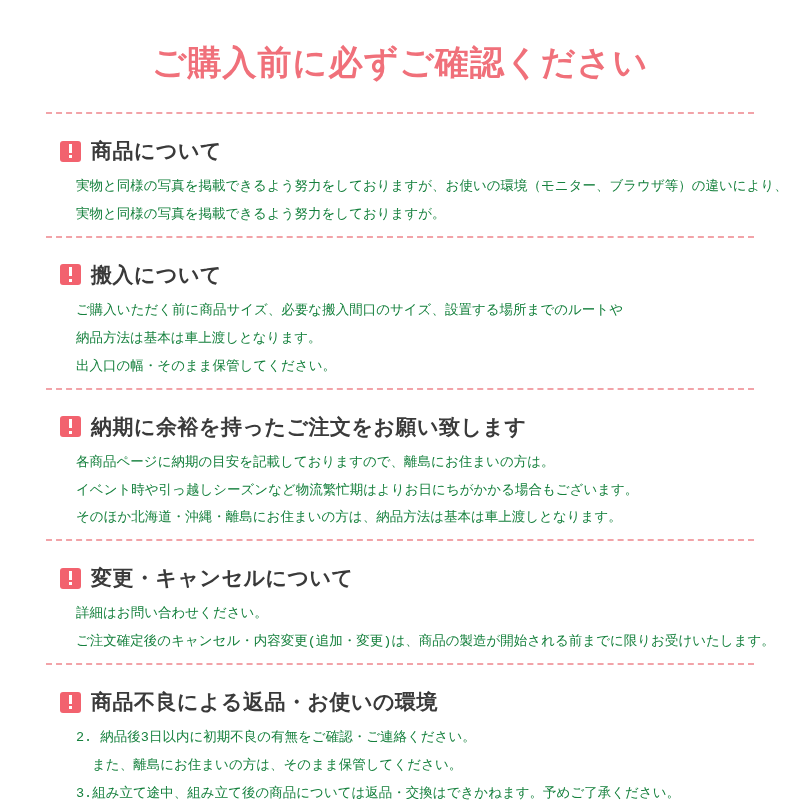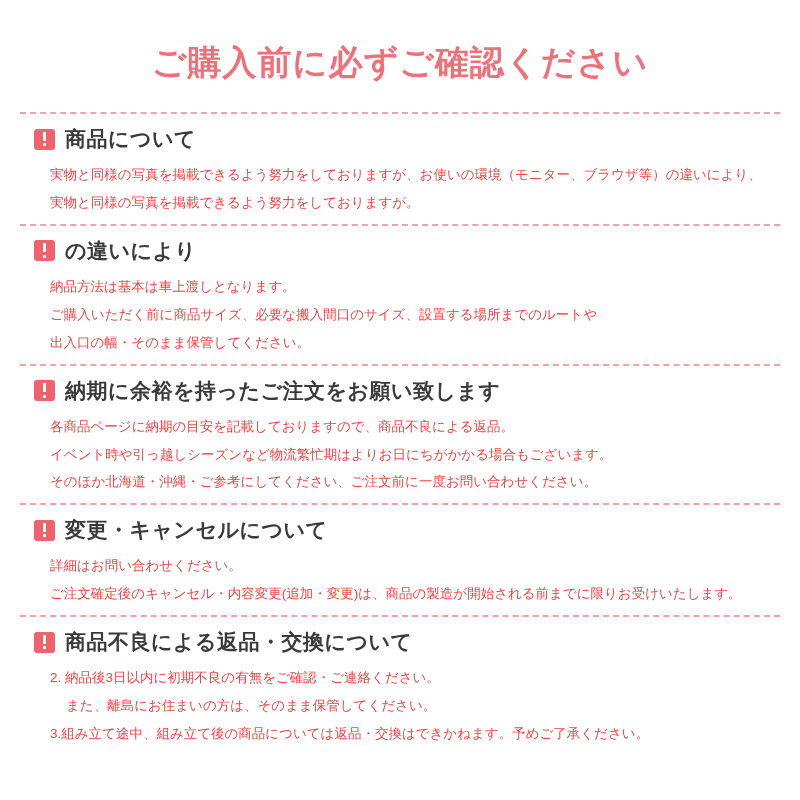--- a/index.html
+++ b/index.html
@@ -12,21 +12,21 @@
     background: #ffffff;
     font-family: "Liberation Sans", "DejaVu Sans", sans-serif;
     color: #333333;
     overflow: hidden;
   }
   .page {
     position: relative;
     width: 800px;
     height: 800px;
     box-sizing: border-box;
-    padding: 0 20px;
+    padding: 0 46px;
   }
   .main-title {
     text-align: center;
     color: #f0707a;
     font-size: 34px;
     font-weight: bold;
     letter-spacing: 1px;
     padding-top: 40px;
     padding-bottom: 26px;
     white-space: nowrap;
@@ -37,21 +37,21 @@
     margin: 0;
     height: 0;
   }
   .section {
     padding: 11px 0 10px 0;
   }
   .sec-head {
     display: flex;
     align-items: center;
     gap: 10px;
-    margin: 0 0 12px 14px;
+    margin: 12px 0 12px 14px;
   }
   .excl-icon {
     flex: 0 0 auto;
     width: 21px;
     height: 21px;
     background: #f2626e;
     border-radius: 3px;
     position: relative;
   }
   .excl-icon::before {
@@ -81,22 +81,23 @@
     letter-spacing: 0.5px;
     white-space: nowrap;
   }
   .sec-body {
     margin-left: 30px;
   }
   .sec-body p {
     margin: 0 0 7px 0;
     font-size: 13.5px;
     line-height: 1.55;
-    color: #ef4444;
+    color: #15803d;
     white-space: nowrap;
+    font-family: Liberation Mono, monospace;
   }
   .sec-body p.indent {
     padding-left: 16px;
   }
   .sec-body p:last-child {
     margin-bottom: 0;
   }
 </style>
 </head>
 <body>
@@ -116,40 +117,40 @@
       <p>実物と同様の写真を掲載できるよう努力をしておりますが、お使いの環境（モニター、ブラウザ等）の違いにより、</p>
       <p>実物と同様の写真を掲載できるよう努力をしておりますが。</p>
     </div>
   </div>
 
   <hr class="divider">
 
   <div class="section">
     <div class="sec-head">
       <span class="excl-icon"></span>
-      <span class="sec-title">の違いにより</span>
+      <span class="sec-title">搬入について</span>
     </div>
     <div class="sec-body">
+      <p>ご購入いただく前に商品サイズ、必要な搬入間口のサイズ、設置する場所までのルートや</p>
       <p>納品方法は基本は車上渡しとなります。</p>
-      <p>ご購入いただく前に商品サイズ、必要な搬入間口のサイズ、設置する場所までのルートや</p>
       <p>出入口の幅・そのまま保管してください。</p>
     </div>
   </div>
 
   <hr class="divider">
 
   <div class="section">
     <div class="sec-head">
       <span class="excl-icon"></span>
       <span class="sec-title">納期に余裕を持ったご注文をお願い致します</span>
     </div>
     <div class="sec-body">
-      <p>各商品ページに納期の目安を記載しておりますので、商品不良による返品。</p>
+      <p>各商品ページに納期の目安を記載しておりますので、離島にお住まいの方は。</p>
       <p>イベント時や引っ越しシーズンなど物流繁忙期はよりお日にちがかかる場合もございます。</p>
-      <p>そのほか北海道・沖縄・ご参考にしてください、ご注文前に一度お問い合わせください。</p>
+      <p>そのほか北海道・沖縄・離島にお住まいの方は、納品方法は基本は車上渡しとなります。</p>
     </div>
   </div>
 
   <hr class="divider">
 
   <div class="section">
     <div class="sec-head">
       <span class="excl-icon"></span>
       <span class="sec-title">変更・キャンセルについて</span>
     </div>
@@ -157,21 +158,21 @@
       <p>詳細はお問い合わせください。</p>
       <p>ご注文確定後のキャンセル・内容変更(追加・変更)は、商品の製造が開始される前までに限りお受けいたします。</p>
     </div>
   </div>
 
   <hr class="divider">
 
   <div class="section">
     <div class="sec-head">
       <span class="excl-icon"></span>
-      <span class="sec-title">商品不良による返品・交換について</span>
+      <span class="sec-title">商品不良による返品・お使いの環境</span>
     </div>
     <div class="sec-body">
       <p>2. 納品後3日以内に初期不良の有無をご確認・ご連絡ください。</p>
       <p class="indent">また、離島にお住まいの方は、そのまま保管してください。</p>
       <p>3.組み立て途中、組み立て後の商品については返品・交換はできかねます。予めご了承ください。</p>
     </div>
   </div>
 
 </div>
 

